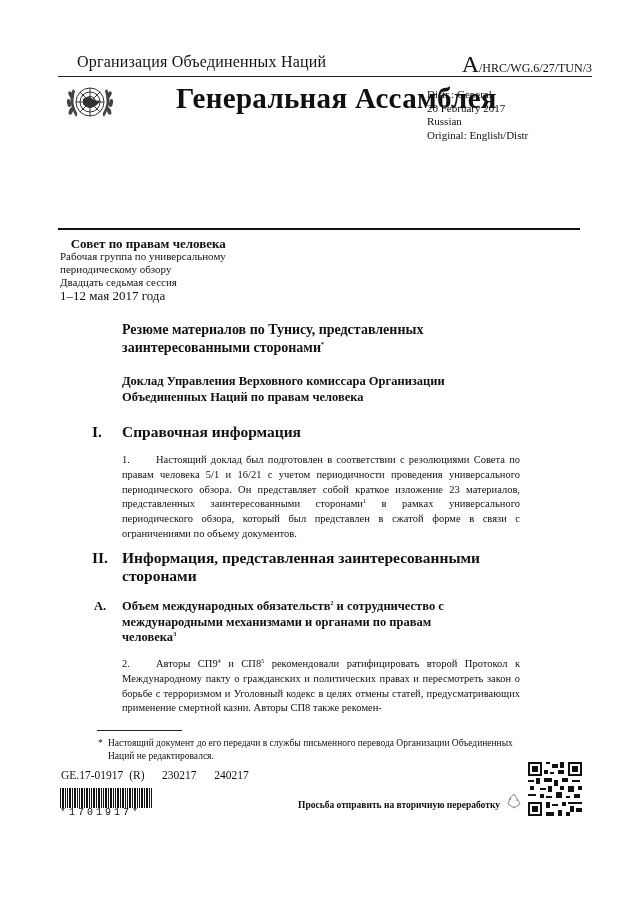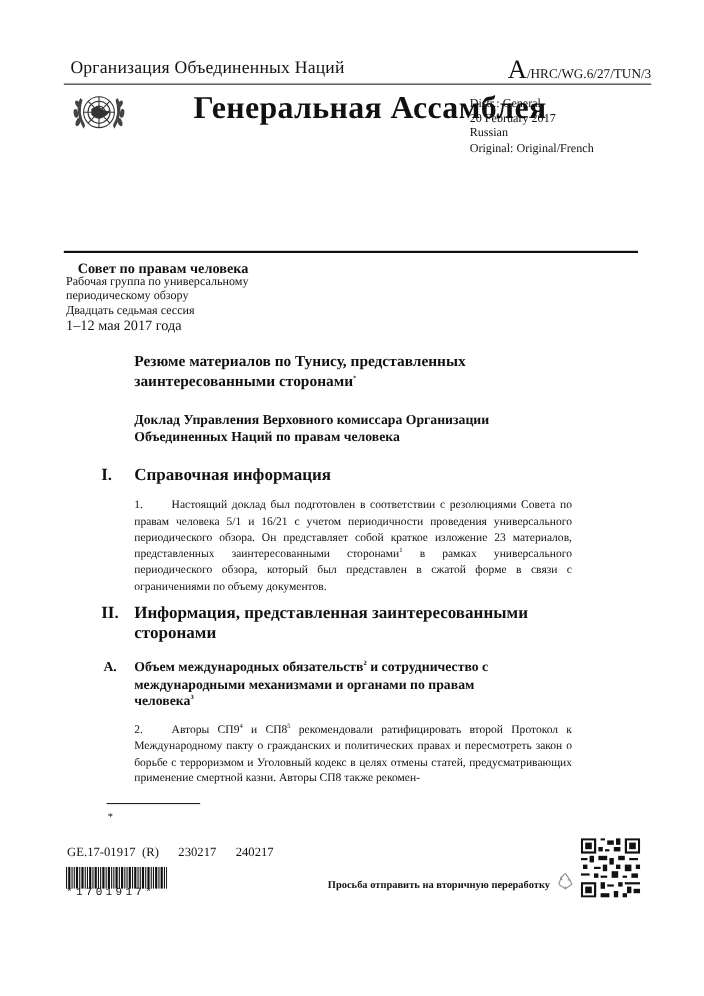--- a/index.html
+++ b/index.html
@@ -1,19 +1,19 @@
 <!DOCTYPE html>
 <html><head>
 <meta charset="utf-8">
 <style>
   html, body { margin: 0; padding: 0; background: #ffffff; }
   body { width: 640px; height: 905px; position: relative; overflow: hidden;
          font-family: "Liberation Serif", "DejaVu Serif", serif; color: #111; }
   .abs { position: absolute; }
-  .org-name { left: 64px; top: 53px; font-size: 16px; letter-spacing: 0.2px; }
+  .org-name { left: 77px; top: 53px; font-size: 16px; letter-spacing: 0.2px; }
   .symbol { right: 48px; top: 51px; font-size: 12px; }
   .symbol .big { font-size: 24px; }
   .hr-top { left: 58px; top: 76px; width: 534px; height: 1px; background: #222; }
   .emblem { left: 63px; top: 81px; width: 54px; height: 42px; }
   .organ { left: 128px; top: 82px; font-size: 29px; font-weight: bold; letter-spacing: 0.3px; margin-left: 48px; }
   .distr { left: 427px; top: 88px; font-size: 11px; line-height: 13.5px; }
   .hr-thick { left: 58px; top: 228px; width: 522px; height: 2px; background: #111; }
   .council { left: 60px; top: 237px; font-size: 12px; line-height: 13px; }
   .council .l1 { font-weight: bold; font-size: 13px; text-align: right; }
   .council .b { font-weight: normal; font-size: 11px; }
@@ -68,21 +68,21 @@
     <ellipse cx="46" cy="30" rx="2" ry="4" transform="rotate(-20 46 30)"></ellipse>
   </g>
 </svg>
 
 <div class="abs organ">Генеральная Ассамблея</div>
 
 <div class="abs distr">
   <div>Distr.: General</div>
   <div>20 February 2017</div>
   <div>Russian</div>
-  <div>Original: Original/French</div>
+  <div>Original: English/Distr</div>
 </div>
 
 <div class="abs hr-thick"></div>
 
 <div class="abs council">
   <div class="l1">Совет по правам человека</div>
   <div class="b">Рабочая группа по универсальному</div>
   <div class="b">периодическому обзору</div>
   <div class="b">Двадцать седьмая сессия</div>
   <div class="n">1–12 мая 2017 года</div>
@@ -104,21 +104,21 @@
 </div>
 
 <div class="abs h2" style="left:94px; top:599px; width:400px; height:48px;">
   <span class="num">A.</span>
   <span class="txt"><span>Объем международных обязательств</span><sup>2</sup><span> и сотрудничество с международными механизмами и органами по правам человека</span><sup>3</sup></span>
 </div>
 
 <div class="abs para" style="top:657px;"><span class="pn">2.</span><span>Авторы СП9</span><sup>4</sup><span> и СП8</span><sup>5</sup><span> рекомендовали ратифицировать второй Протокол к Международному пакту о гражданских и политических правах и пересмотреть закон о борьбе с терроризмом и Уголовный кодекс в целях отмены статей, предусматривающих применение смертной казни. Авторы СП8 также рекомен-</span></div>
 
 <div class="abs fn-rule"></div>
-<div class="abs footnote"><span class="star">*</span></div>
+<div class="abs footnote"><span class="star">*</span><span>Настоящий документ до его передачи в службы письменного перевода Организации Объединенных Наций не редактировался.</span></div>
 
 <div class="abs job" style="white-space:pre;">GE.17-01917 (R)   230217   240217</div>
 
 <svg class="abs barcode" viewBox="0 0 92 20" preserveAspectRatio="none">
   <g fill="#111">
     <rect x="0" y="0" width="1" height="20"></rect>
       <rect x="2" y="0" width="2" height="20"></rect>
       <rect x="5" y="0" width="1" height="20"></rect>
     <rect x="7" y="0" width="1" height="20"></rect>
       <rect x="9" y="0" width="2" height="20"></rect>

